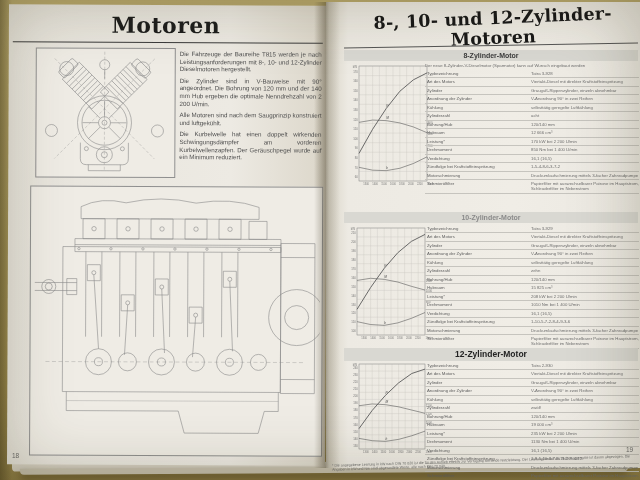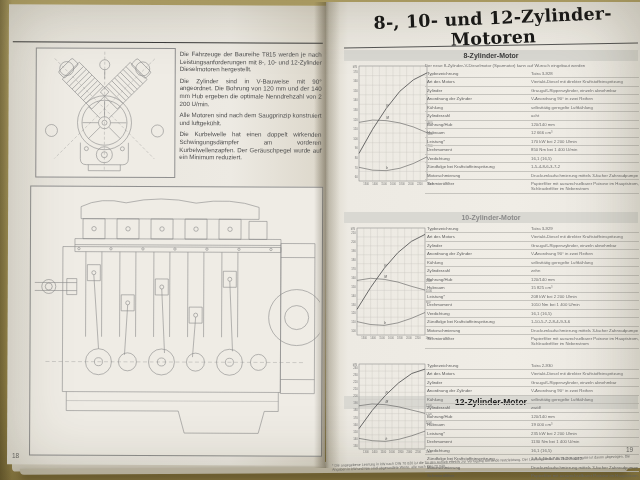--- a/index.html
+++ b/index.html
@@ -26,21 +26,21 @@
   #left-text p{margin:0 0 4px 0;}
   .pagenum{font-size:6.5px;color:#6b6b6b;}
   #pn-left{left:12px;top:452px;}
   #pn-right{left:626px;top:446px;z-index:6;}
   
   #right-title{left:348px;top:8px;width:290px;text-align:center;font-family:"DejaVu Serif",serif;font-weight:bold;font-size:17.5px;color:#181818;transform:rotate(-2.4deg);letter-spacing:.2px;}
   #right-rule{left:344px;top:45px;width:294px;height:1px;background:#555;transform:rotate(-1deg);}
   .band{left:344px;width:294px;background:#d9d8d2;text-align:center;font-weight:bold;color:#3c3c3c;}
   #band-8{top:50px;height:11px;font-size:7px;line-height:11px;}
   #band-10{top:212px;height:11px;font-size:7px;line-height:11px;color:#8a8a8a;}
-  #band-12{top:348px;height:13px;font-size:8.5px;line-height:13px;color:#232323;margin-top:48px;}
+  #band-12{top:348px;height:13px;font-size:8.5px;line-height:13px;color:#232323;}
   #intro-8{left:425px;top:63px;width:214px;font-size:4.3px;color:#6d6d6d;}
   .spec-table{width:214px;}
   #table-8{left:425px;top:70px;}
   #table-10{left:425px;top:225px;}
   #table-12{left:425px;top:362px;}
   .trow{display:flex;border-bottom:.5px solid #c6c4be;padding:1.7px 0 .9px 0;font-size:4.3px;line-height:4.9px;color:#6a6a6a;}
   .tlabel{flex:0 0 104px;padding-left:2px;color:#606060;}
   .tval{flex:1;color:#6e6e6e;}
   .chart{background:transparent;}
   #chart-8{left:346px;top:62px;}
@@ -54,20 +54,21 @@
 </head>
 <body>
 
 <div class="abs" id="left-shadow"></div>
 <div class="abs" id="page-edges-1"></div>
 <div class="abs" id="page-edges-2"></div>
 <div class="abs" id="curl-1"></div>
 <div class="abs" id="curl-2"></div>
 
 <div class="abs" id="page-left">
+  <div class="abs" id="left-title" style="left:52px;top:7px;position:absolute;">Motoren</div>
   <div class="abs" style="left:4px;top:37px;width:310px;height:1px;background:#3c3c3c;position:absolute;"></div>
 
   <div class="figbox" style="position:absolute;left:27px;top:43px;width:138px;height:128px;">
     <svg width="136" height="126" viewBox="0 0 136 126">
       <g stroke="#8a8a8a" fill="none" stroke-width="0.6">
         <line x1="68" y1="3" x2="68" y2="123" stroke-dasharray="3 2" stroke-width="0.35"></line>
         <line x1="18" y1="10" x2="118" y2="110" stroke-dasharray="3 2" stroke-width="0.35"></line>
         <line x1="118" y1="10" x2="18" y2="110" stroke-dasharray="3 2" stroke-width="0.35"></line>
         <circle cx="68" cy="74" r="27"></circle>
           <circle cx="68" cy="74" r="22.5"></circle>

